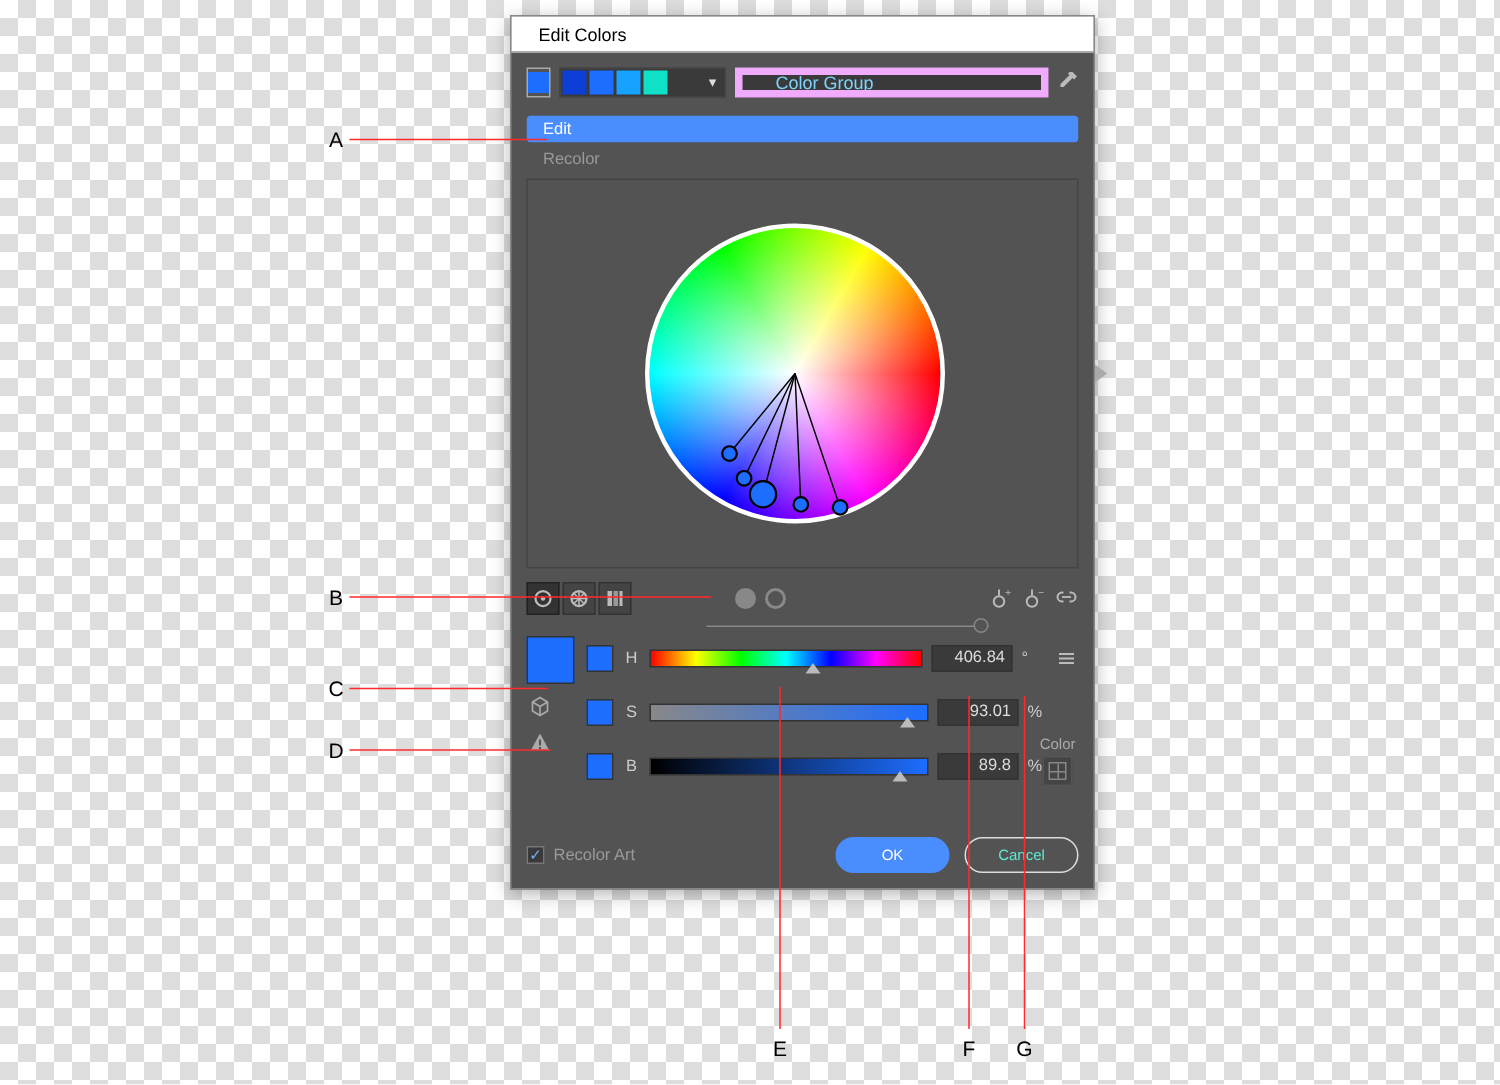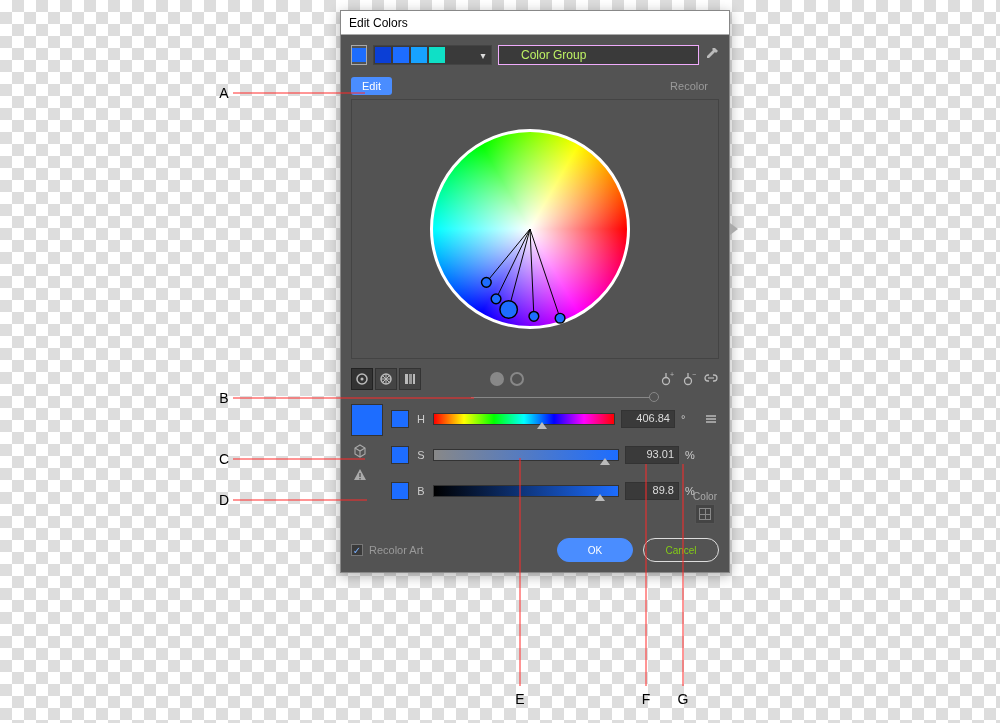--- a/index.html
+++ b/index.html
@@ -54,21 +54,21 @@
     margin-left: 145px;
     background: #535353;
     border: 1px solid #888;
     box-shadow: 0 3px 12px rgba(0,0,0,.3);
     z-index: 2;
   }
   .titlebar {
     height: 24px;
     background:#fff;
     color:#000;
-    padding: 4px 8px;
+    padding: 4px 18px;
     font-size:12px;
     border-bottom:1px solid #aaa;
     display:flex; align-items:center;
   }
   .content { padding: 10px; }
 
   
   .toprow { display:flex; align-items:center; gap:6px; }
   .swatch-frame {
     width:20px;height:20px;
@@ -79,29 +79,29 @@
   .swatch-frame .sw { width:14px;height:14px; }
   .swatches {
     display:flex; height:20px; width:155px;
     border:1px solid #444;
     background:#3a3a3a;
     align-items:center;
   }
   .swatches .sw { width:16px;height:16px;margin:0 1px; }
   .swatches .caret { margin-left:auto; width:16px;text-align:center;color:#ddd;font-size:10px; }
   .namefield {
-    flex:1; height:20px; background:#3a3a3a; border:1px solid #f0abfc;
-    color:#bef264; padding:2px 22px; font-size:12px;
+    flex:1; height:20px; background:#3a3a3a; border:5px solid #f0abfc;
+    color:#7dd3fc; padding:2px 22px; font-size:12px;
   }
   .inlineicon {
     width:18px;height:18px;display:inline-flex;align-items:center;justify-content:center;color:#ccc;
   }
 
   
-  .tabs { display:flex; justify-content:space-between; gap:2px; margin:12px 0 4px; }
+  .tabs { display:flex; justify-content:center; gap:2px; margin:12px 0 4px;flex-direction:column; }
   .tab {
     padding:2px 10px; font-size:11px; color:#9a9a9a;
     border:1px solid transparent;
   }
   .tab.active {
     color:#fff; background:#4a8dff; border-radius:3px;
   }
 
   
   .wheelwrap {
@@ -187,21 +187,21 @@
     display:flex; align-items:center; gap:10px; margin-top:22px;
     padding-top:10px;
   }
   .recolor { display:flex;align-items:center;gap:6px;color:#9a9a9a;font-size:11px; }
   .recolor .cb { width:12px;height:12px;border:1px solid #777;background:#3a3a3a;display:inline-flex;align-items:center;justify-content:center;font-size:10px;color:#7ab0ff; }
   .btn {
     min-width:76px;height:24px;border-radius:12px;display:inline-flex;align-items:center;justify-content:center;
     font-size:10px;
   }
   .btn-ok { background:#4a8dff;color:#fff;border:1px solid #4a8dff; }
-  .btn-cancel { background:transparent;color:#84cc16;border:1px solid #ddd; }
+  .btn-cancel { background:transparent;color:#5eead4;border:1px solid #ddd; }
 
   
   .britrack {
     height:1px;background:#888;position:relative;margin:6px 60px 2px 120px;
   }
   .britrack .knob {
     position:absolute; right:0; top:-5px;
     width:10px;height:10px;border-radius:50%;border:1px solid #888;background:#535353;
   }
   .link-icon-svg line { stroke:#bbb; stroke-width:1.2; }

